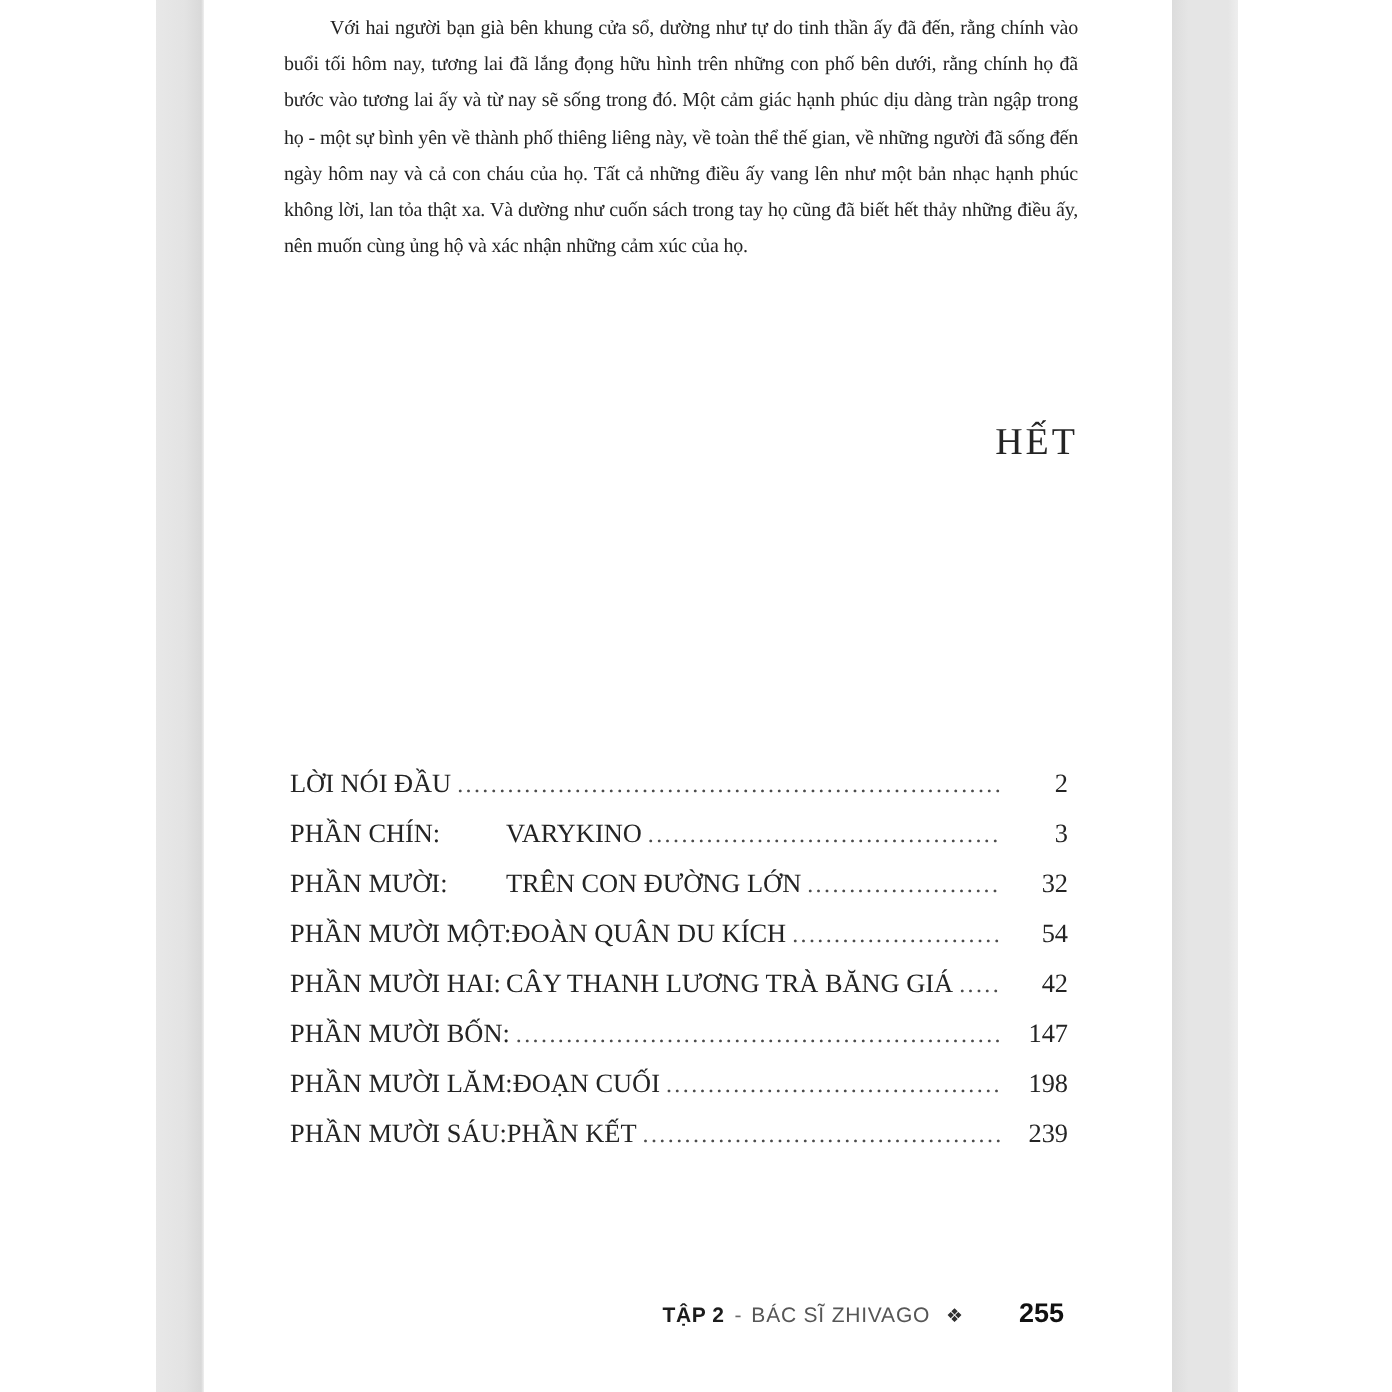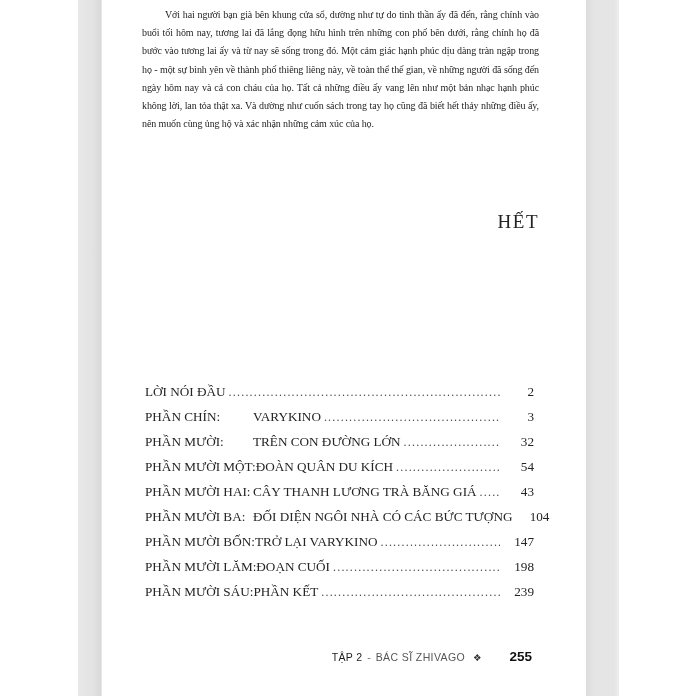--- a/index.html
+++ b/index.html
@@ -78,21 +78,21 @@
   .tpage { flex: 0 0 30px; text-align: right; }
 
   .footer {
     position: absolute; left: 142px; top: 649px; width: 390px;
     text-align: right;
     font-family: "Liberation Sans", "DejaVu Sans", sans-serif;
     font-size: 10.5px;
     color: #4f4f4f;
   }
   .footer span { vertical-align: baseline; }
-  .f-vol { font-weight: 400; color: #1c1c1c; letter-spacing: 0.3px; }
+  .f-vol { font-weight: 700; color: #1c1c1c; letter-spacing: 0.3px; }
   .f-sep { margin: 0 2px; color: #6a6a6a; }
   .f-title { color: #565656; letter-spacing: 0.4px; }
   .f-orn { margin-left: 5px; font-size: 9.5px; color: #2e2e2e; }
   .f-page { margin-left: 25px; font-weight: 700; font-size: 13.5px; color: #111111; }
 </style>
 </head>
 <body>
 
 <div class="scene">
 
@@ -130,33 +130,26 @@
       <span class="tlabel">PHẦN MƯỜI MỘT:</span>
       <span class="ttitle">ĐOÀN QUÂN DU KÍCH</span>
       <span class="dots"></span>
       <span class="tpage">54</span>
     </div>
 
     <div class="trow">
       <span class="tlabel">PHẦN MƯỜI HAI:</span>
       <span class="ttitle">CÂY THANH LƯƠNG TRÀ BĂNG GIÁ</span>
       <span class="dots"></span>
-      <span class="tpage">43</span>
+      <span class="tpage">42</span>
     </div>
 
-    <div class="trow">
-      <span class="tlabel">PHẦN MƯỜI BA:</span>
-      <span class="ttitle">ĐỐI DIỆN NGÔI NHÀ CÓ CÁC BỨC TƯỢNG</span>
-      <span class="dots"></span>
-      <span class="tpage">104</span>
-    </div>
 
     <div class="trow">
       <span class="tlabel">PHẦN MƯỜI BỐN:</span>
-      <span class="ttitle">TRỞ LẠI VARYKINO</span>
       <span class="dots"></span>
       <span class="tpage">147</span>
     </div>
 
     <div class="trow">
       <span class="tlabel">PHẦN MƯỜI LĂM:</span>
       <span class="ttitle">ĐOẠN CUỐI</span>
       <span class="dots"></span>
       <span class="tpage">198</span>
     </div>

